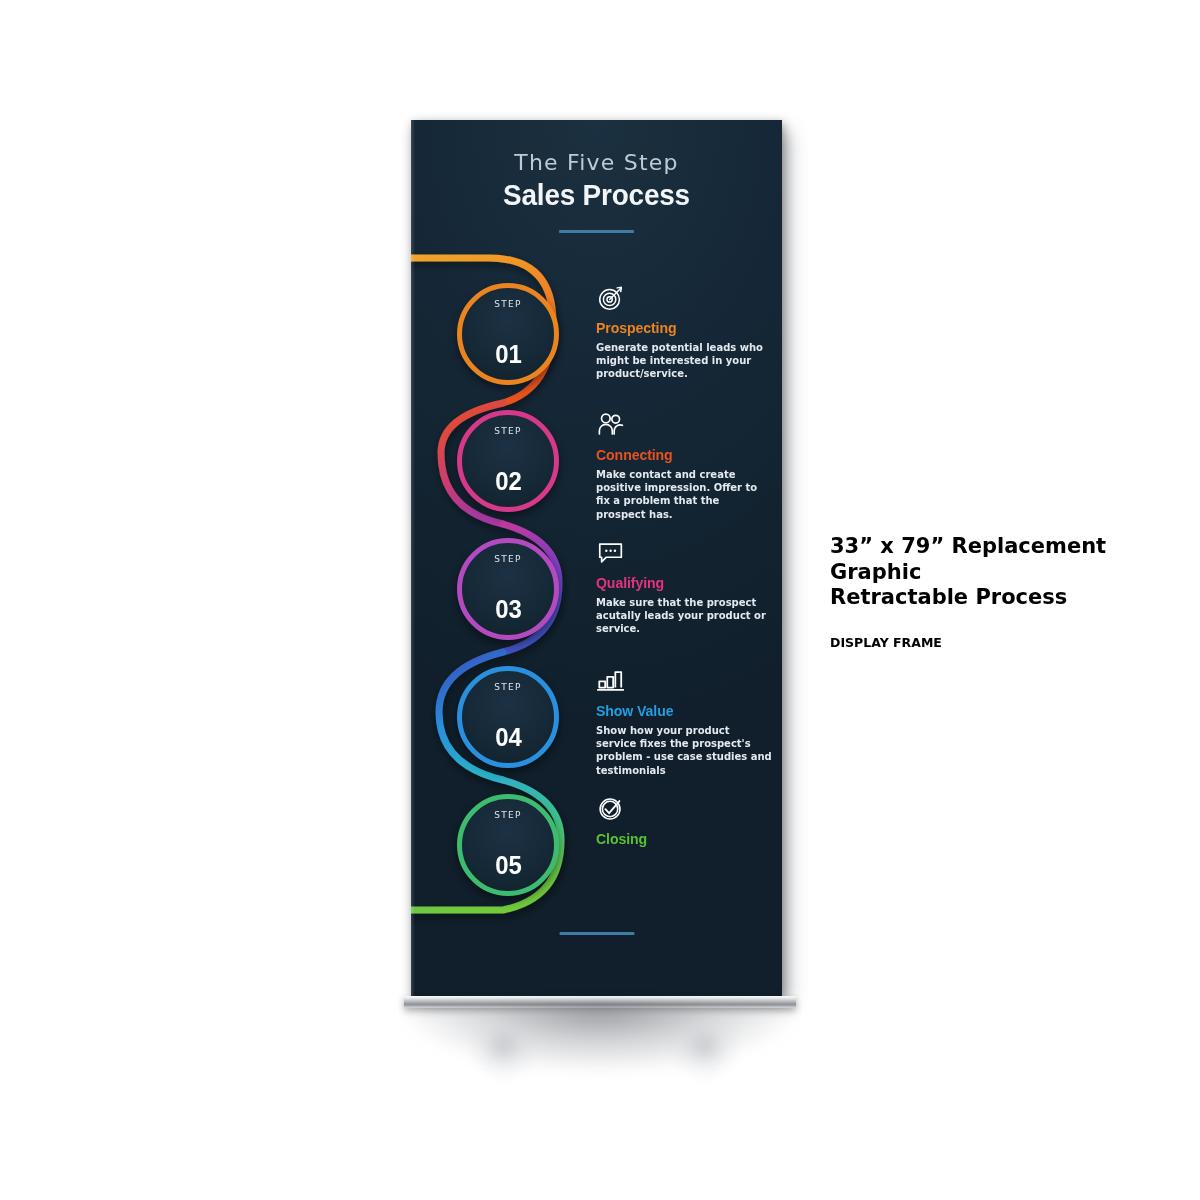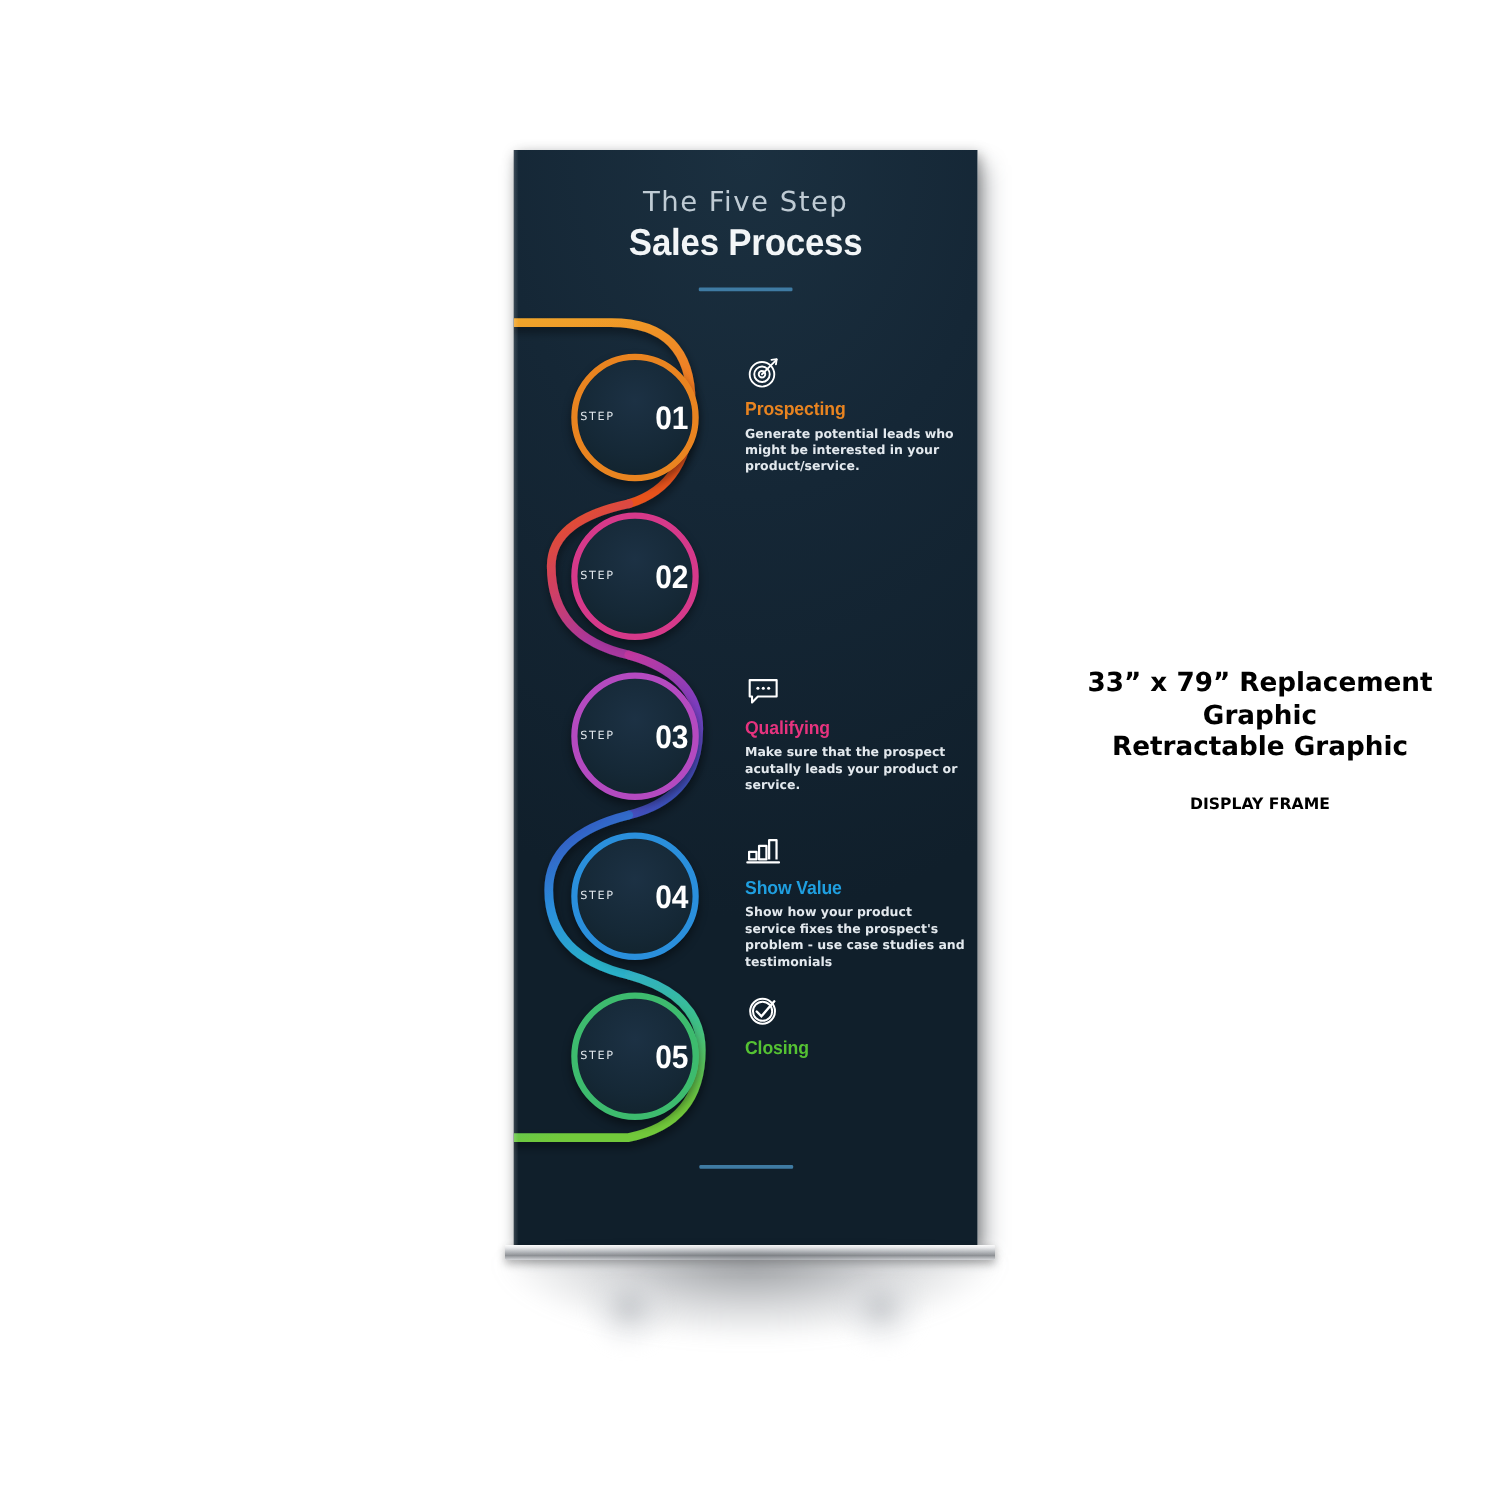--- a/index.html
+++ b/index.html
@@ -107,21 +107,21 @@
   .step-row{
     position:absolute;left:0;width:371px;height:130px;
   }
   .step-circle{
     position:absolute;
     left:46px;top:0;
     width:92px;height:92px;
     border-radius:50%;
     border:5px solid #e98420;
     background:radial-gradient(circle at 50% 35%,#1c3144 0%,#152836 60%,#102028 100%);
-    display:flex;flex-direction:row;
+    display:flex;flex-direction:column;
     align-items:center;justify-content:center;
     box-shadow:0 4px 8px rgba(0,0,0,.45);
     z-index:3;
     gap:31px;
   }
   .step-word{
     font-size:9px;letter-spacing:1.3px;
     color:#dfe5ea;font-weight:500;
     font-family:"DejaVu Sans",sans-serif;
     line-height:1;
@@ -153,21 +153,21 @@
     font-size:10px;line-height:1.32;
     color:#e3e9ee;font-weight:600;
     font-family:"DejaVu Sans",sans-serif;
     margin:0;
   }
 
   
   #product-copy{
     position:absolute;
     left:830px;top:534px;width:356px;
-    text-align:center;
+    text-align:left;
     color:#000;
   }
   #copy-line1,#copy-line2{
     font-size:21px;font-weight:700;line-height:1.22;
     font-family:"DejaVu Sans",sans-serif;
   }
   #copy-sub{
     margin-top:24px;
     font-size:12.5px;font-weight:700;line-height:1.3;
     font-family:"DejaVu Sans",sans-serif;
@@ -254,20 +254,32 @@
           <p class="step-title" style="color:#e98420">Prospecting</p>
           <p class="step-desc">Generate potential leads who might be interested in your product/service.</p>
         </div>
       </div>
 
       <div class="step-row" style="top:290px">
         <div class="step-circle" style="border-color:#d6398a">
           <span class="step-word">STEP</span>
           <span class="step-num">02</span>
         </div>
+        <div class="step-text">
+          <span class="step-icon">
+            <svg width="30" height="30" viewBox="0 0 32 32" fill="none" stroke="#fff" stroke-width="1.8" stroke-linecap="round">
+              <circle cx="10.5" cy="9" r="4.6"></circle>
+              <circle cx="21" cy="9.8" r="4.1"></circle>
+              <path d="M3.6 25.5 v-3.3 a6.9 6.9 0 0 1 13.8 0 v3.3"></path>
+              <path d="M19.4 25.5 v-3.3 a6.4 6.4 0 0 1 8.8 -5.9"></path>
+            </svg>
+          </span>
+          <p class="step-title" style="color:#e8521f">Connecting</p>
+          <p class="step-desc">Make contact and create positive impression. Offer to fix a problem that the prospect has.</p>
+        </div>
       </div>
 
       <div class="step-row" style="top:418px">
         <div class="step-circle" style="border-color:#b44ac0">
           <span class="step-word">STEP</span>
           <span class="step-num">03</span>
         </div>
         <div class="step-text">
           <span class="step-icon">
             <svg width="30" height="30" viewBox="0 0 32 32" fill="none" stroke="#fff" stroke-width="1.8" stroke-linejoin="round">
@@ -324,17 +336,17 @@
   </div>
 
   <div id="stand-base"></div>
   <div id="stand-shadow"></div>
   <div class="foot" id="foot-left"></div>
   <div class="foot" id="foot-right"></div>
 </div>
 
 <div id="product-copy">
   <div id="copy-line1">33” x 79” Replacement Graphic</div>
-  <div id="copy-line2">Retractable Graphic</div>
+  <div id="copy-line2">Retractable Process</div>
   <div id="copy-sub">
     <div>DISPLAY FRAME</div>
   </div>
 </div>
 
 </body></html>

